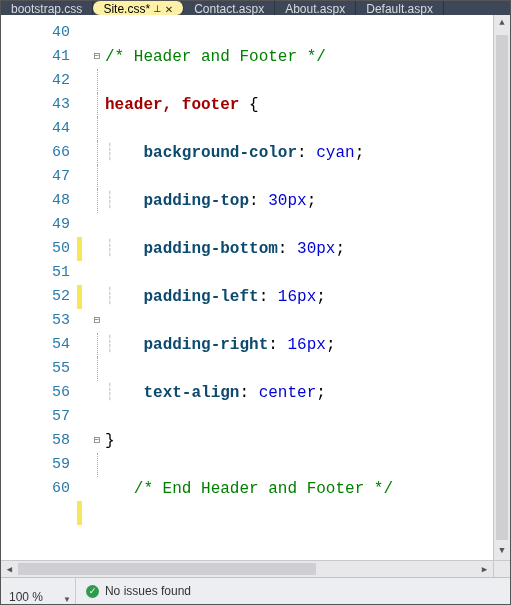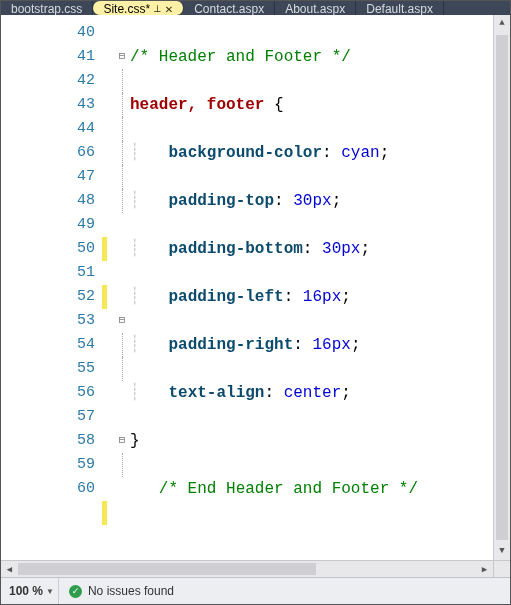--- a/index.html
+++ b/index.html
@@ -42,21 +42,20 @@
   .tab .pin, .tab .close {
     font-size: 10px;
     opacity: 0.85;
   }
   .editor {
     flex: 1;
     display: flex;
     background: #fff;
     overflow: hidden;
     position: relative;
-    padding-left: 25px;
   }
   .gutter {
     width: 76px;
     text-align: right;
     padding: 6px 6px 0 0;
     color: #2a7aa8;
     background: #fff;
     font-size: 15px;
     line-height: 24px;
     user-select: none;
@@ -128,25 +127,24 @@
     align-items:center;
     background:#eceef2;
     border-top:1px solid #bfc3cb;
     font-family:'Segoe UI',Tahoma,sans-serif;
     font-size:12px;
     color:#333;
   }
   .zoom {
     padding:0 4px 0 8px;
     display:flex;
-    align-items:center;
-    gap:3px;
+    align-items:flex-end;
+    gap:20px;
     border-right:1px solid #c9ccd2;
     height:100%;
-    font-weight:bold;
   }
   .zoom .chev { font-size:8px; color:#555; }
   .issues {
     display:flex;
     align-items:center;
     gap:6px;
     padding:0 10px;
     height:100%;
   }
   .ok-circle {

